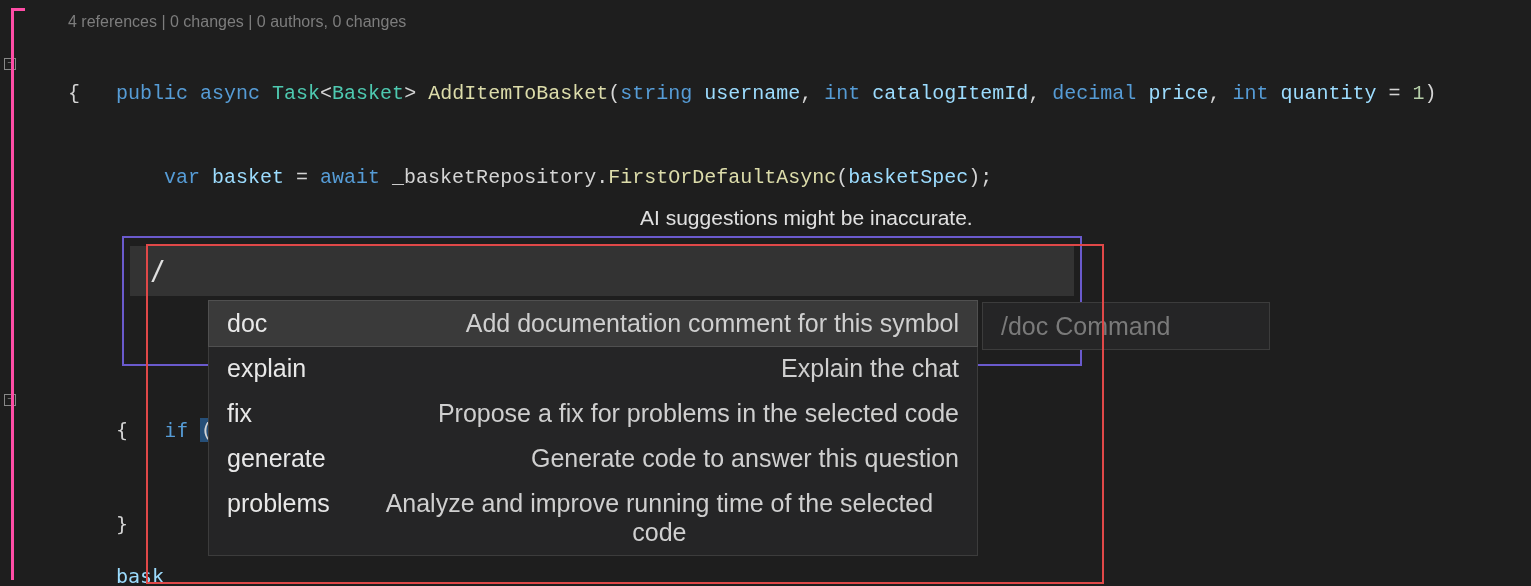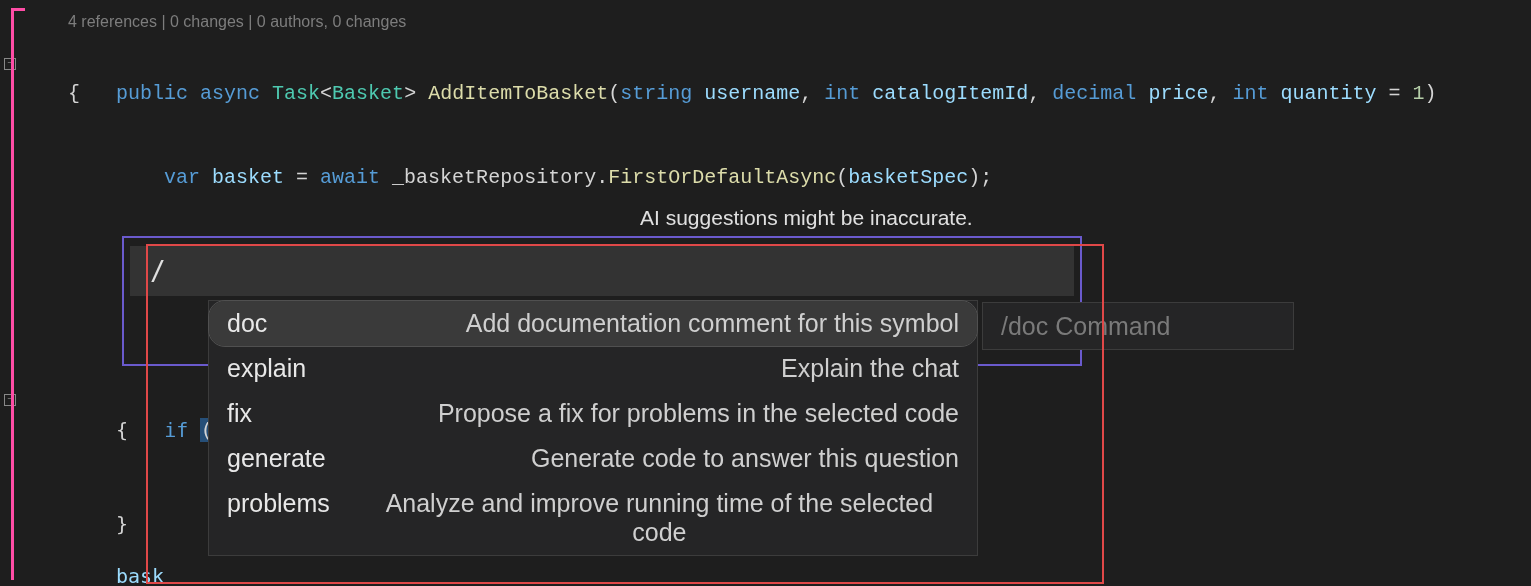--- a/index.html
+++ b/index.html
@@ -119,33 +119,32 @@
     color: #dcdcdc;
     border: 1px solid #3c3c3c;
     z-index: 20;
   }
   .suggestions .row {
     display: flex;
     justify-content: space-between;
     padding: 8px 18px;
     gap: 30px;
     border-bottom: 0;
-    border-radius: 16px;
   }
   .suggestions .row.selected {
     background: #3a3a3a;
     outline: 1px solid #505050;
   }
   .suggestions .row .cmd { color: #e8e8e8; }
   .suggestions .row .desc { color: #cfcfcf; text-align: center; }
   .side-tooltip {
     position: absolute;
     left: 982px;
     top: 302px;
-    width: 312px;
+    width: 288px;
     height: 48px;
     background: #252526;
     border: 1px solid #3c3c3c;
     font-family: "Segoe UI", sans-serif;
     font-size: 25px;
     color: #7a7a7a;
     display: flex;
     align-items: center;
     padding: 0 18px;
     z-index: 10;

